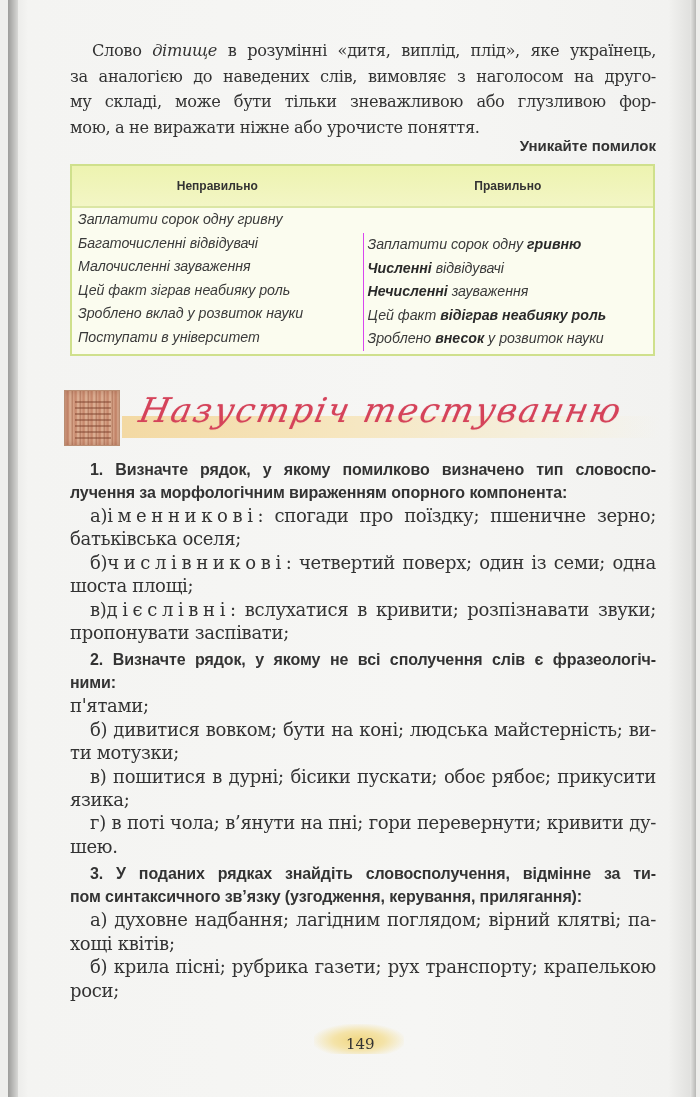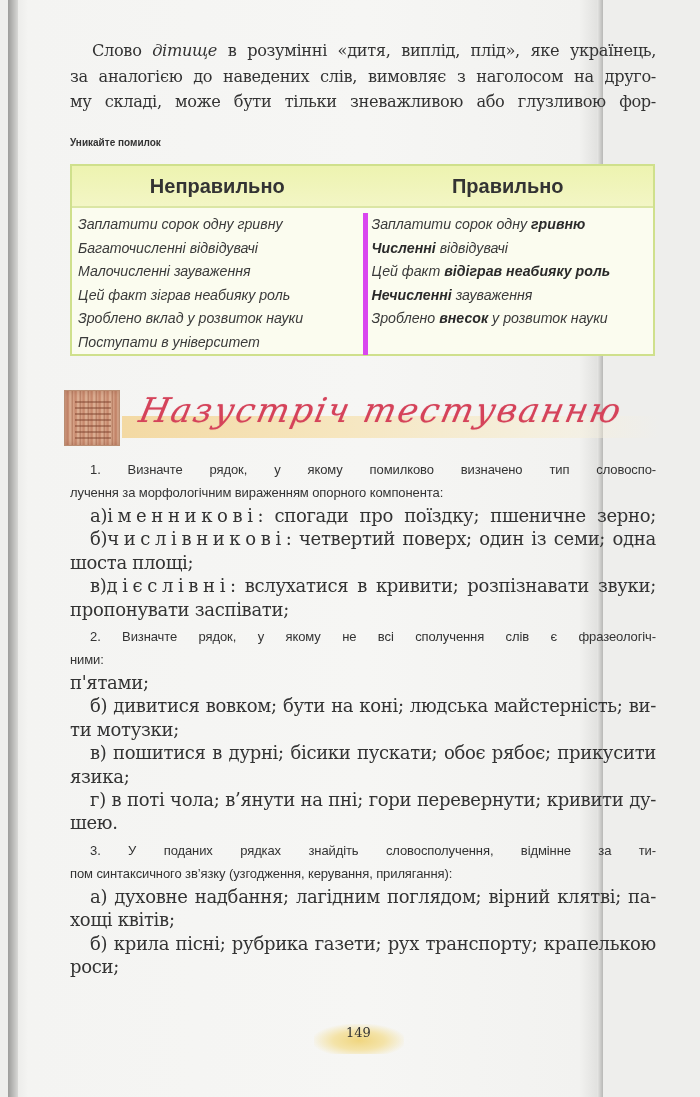--- a/index.html
+++ b/index.html
@@ -4,21 +4,21 @@
   <style>
     * { box-sizing: border-box; margin: 0; padding: 0; }
     html, body { width: 700px; height: 1097px; overflow: hidden; }
     body {
       background: #eeeeec;
       font-family: "DejaVu Serif", "Liberation Serif", serif;
       color: #2e2e2e;
       position: relative;
     }
     .page {
-      position: absolute; left: 8px; top: 0; width: 595px; height: 1097px;
+      position: absolute; left: 8px; top: 0; width: 688px; height: 1097px;
       background: linear-gradient(90deg, #e4e4e2 0px, #f4f4f2 20px, #f6f6f4 60%, #f2f2f0 96%, #dcdcda 100%);
     }
     .edge-left {
       position: absolute; left: 0; top: 0; width: 10px; height: 1097px;
       background: linear-gradient(90deg, #9c9c9a, #d8d8d6);
     }
     .edge-right {
       position: absolute; right: 0; top: 0; width: 6px; height: 1097px;
       background: linear-gradient(90deg, #e8e8e6, #b8b8b6);
     }
@@ -30,42 +30,42 @@
       font-family: "DejaVu Serif", serif;
       letter-spacing: -0.35px;
       color: #333;
     }
     .intro .line { display: block; text-align-last: justify; white-space: nowrap; }
     .intro .line.first { text-indent: 22px; }
     .intro .line.last { text-align-last: left; }
     .intro em { font-style: italic; }
 
     .avoid-title {
-      position: absolute; top: 137px; left: 0; width: 586px; text-align: left;
-      font-family: "Liberation Sans", sans-serif; font-weight: bold; font-size: 10px;
+      position: absolute; top: 137px; left: 0; width: 586px; text-align: right;
+      font-family: "Liberation Sans", sans-serif; font-weight: bold; font-size: 15px;
       color: #333;
     }
 
     .errors-table {
       position: absolute; top: 164px; left: 0; width: 585px; height: 192px;
       border: 2px solid #cfe08c;
       background: #fbfcef;
     }
     .errors-table .head {
       display: flex; height: 42px;
       background: linear-gradient(180deg, #edf3b0, #f3f6c5);
       border-bottom: 2px solid #dbe6a4;
     }
     .errors-table .head .cell {
       width: 50%; display: flex; align-items: center; justify-content: center;
-      font-family: "Liberation Sans", sans-serif; font-weight: bold; font-size: 20px; color: #333;
-    }
-    .errors-table .body { display: flex; padding-top: 5px; }
+      font-family: "Liberation Sans", sans-serif; font-weight: bold; font-size: 12px; color: #333;
+    }
+    .errors-table .body { display: flex; }
     .errors-table .col { width: 50%; padding-left: 6px; }
-    .errors-table .col.right { padding-left: 4px; border-left: 5px solid #d946ef; }
+    .errors-table .col.right { padding-left: 4px; border-left: 1px solid #d946ef; margin-top: 25px; }
     .errors-table .row {
       font-family: "Liberation Sans", sans-serif; font-style: italic; font-size: 14.2px;
       line-height: 23.6px; color: #3a3a3a; white-space: nowrap;
     }
     .errors-table .row b { font-weight: bold; color: #2a2a2a; }
 
     .section-banner {
       position: absolute; top: 386px; left: -6px; width: 596px; height: 68px;
     }
     .section-banner .bar {
@@ -87,58 +87,59 @@
       font-family: "DejaVu Serif", serif; font-style: italic;
       font-size: 34px; color: #d5435a; letter-spacing: 2px;
       transform: skewX(-12deg); font-weight: normal;
       text-shadow: 0 0 1px rgba(213,67,90,.4);
     }
 
     .tests {
       position: absolute; top: 458px; left: 0; width: 586px;
     }
     .q-title {
-      font-family: "Liberation Sans", sans-serif; font-weight: normal; font-size: 13px;
+      font-family: "Liberation Sans", sans-serif; font-weight: bold; font-size: 16px;
       line-height: 23px; color: #333; text-align: justify; letter-spacing: -0.1px;
     }
     .q-title .l { display: block; white-space: nowrap; text-align-last: justify; }
     .q-title .l.first { text-indent: 20px; }
     .q-title .l.last { text-align-last: left; }
     .opt {
       font-family: "DejaVu Serif", serif; font-size: 18px; line-height: 23.4px;
       color: #333; letter-spacing: -0.3px;
     }
     .opt .l { display: block; white-space: nowrap; text-align-last: justify; text-align: justify; }
     .opt .l.first { text-indent: 20px; }
     .opt .l.last { text-align-last: left; }
     .opt .sp { letter-spacing: 4.6px; }
     .q-block { margin-bottom: 4px; }
 
     .page-num {
       position: absolute; top: 1024px; left: 306px; width: 90px; height: 30px;
       background: radial-gradient(ellipse at 50% 55%, #f0d680 0%, #f4e3a8 40%, rgba(246,240,220,0) 75%);
     }
     .page-num span {
-      position: absolute; left: 32px; top: 1px;
-      font-family: "DejaVu Serif", serif; font-size: 13px; color: #333;
+      position: absolute; left: 32px; top: 11px;
+      font-family: "DejaVu Serif", serif; font-size: 15px; color: #333;
     }
   </style>
 </head>
 <body>
 
 <div class="page">
   <div class="edge-left"></div>
   <div class="edge-right"></div>
 
   <div class="content">
 
     <div class="intro">
       <span class="line first"><span>Слово </span><em>дітище</em><span> в розумінні «дитя, виплід, плід», яке українець,</span></span>
       <span class="line">за аналогією до наведених слів, вимовляє з наголосом на друго-</span>
       <span class="line">му складі, може бути тільки зневажливою або глузливою фор-</span>
+      <span class="line last">мою, а не виражати ніжне або урочисте поняття.</span>
     </div>
 
     <div class="avoid-title">Уникайте помилок</div>
 
     <div class="errors-table">
       <div class="head">
         <div class="cell">Неправильно</div>
         <div class="cell">Правильно</div>
       </div>
       <div class="body">
@@ -146,42 +147,43 @@
           <div class="row">Заплатити сорок одну гривну</div>
           <div class="row">Багаточисленні відвідувачі</div>
           <div class="row">Малочисленні зауваження</div>
           <div class="row">Цей факт зіграв неабияку роль</div>
           <div class="row">Зроблено вклад у розвиток науки</div>
           <div class="row">Поступати в університет</div>
         </div>
         <div class="col right">
           <div class="row"><span>Заплатити сорок одну </span><b>гривню</b><span></span></div>
           <div class="row"><span></span><b>Численні</b><span> відвідувачі</span></div>
+          <div class="row"><span></span><b>Нечисленні</b><span> зауваження</span></div>
           <div class="row"><span>Цей факт </span><b>відіграв неабияку роль</b><span></span></div>
-          <div class="row"><span></span><b>Нечисленні</b><span> зауваження</span></div>
           <div class="row"><span>Зроблено </span><b>внесок</b><span> у розвиток науки</span></div>
         </div>
       </div>
     </div>
 
     <div class="section-banner">
       <div class="bar"></div>
       <div class="icon"></div>
       <div class="script">Назустріч тестуванню</div>
     </div>
 
     <div class="tests">
 
       <div class="q-block">
         <div class="q-title">
           <span class="l first">1. Визначте рядок, у якому помилково визначено тип словоспо-</span>
           <span class="l last">лучення за морфологічним вираженням опорного компонента:</span>
         </div>
         <div class="opt">
           <span class="l first"><span>а)</span><span class="sp">іменникові</span><span>: спогади про поїздку; пшеничне зерно;</span></span>
+          <span class="l last">батьківська оселя;</span>
         </div>
         <div class="opt">
           <span class="l first"><span>б)</span><span class="sp">числівникові</span><span>: четвертий поверх; один із семи; одна</span></span>
           <span class="l last">шоста площі;</span>
         </div>
         <div class="opt">
           <span class="l first"><span>в)</span><span class="sp">дієслівні</span><span>: вслухатися в кривити; розпізнавати звуки;</span></span>
           <span class="l last">пропонувати заспівати;</span>
         </div>
       </div>

